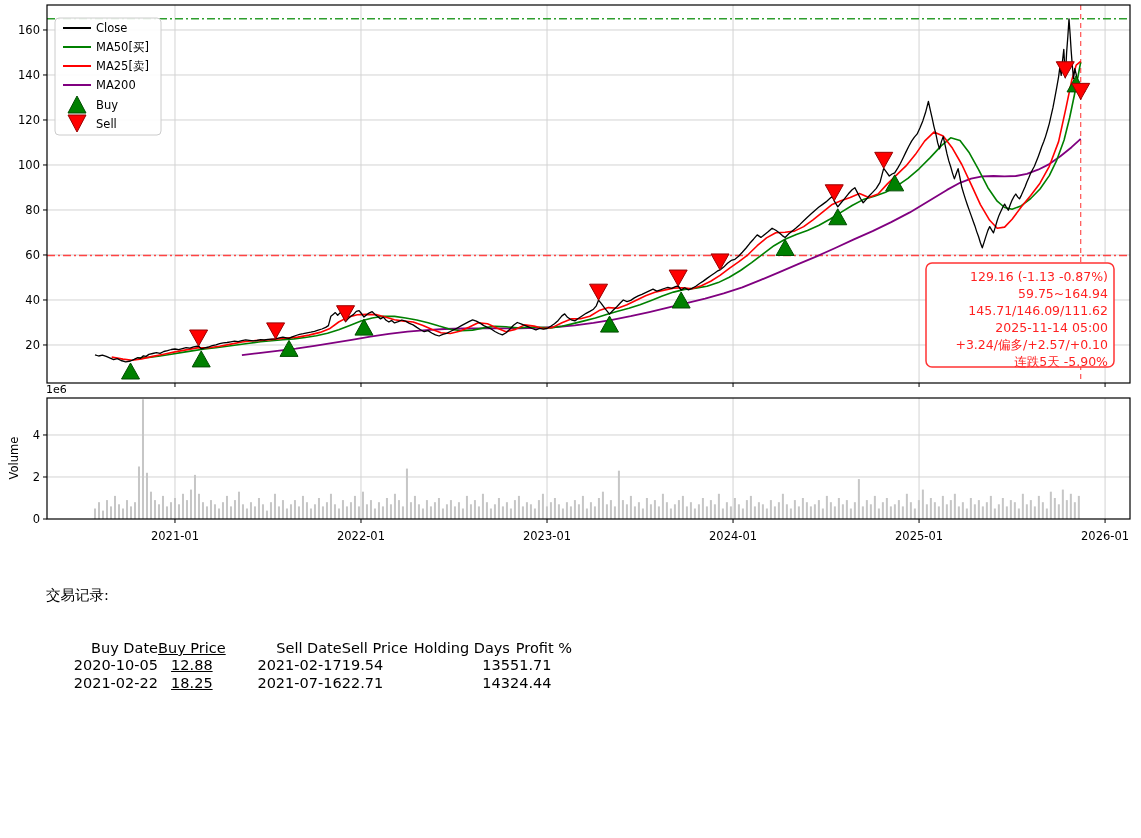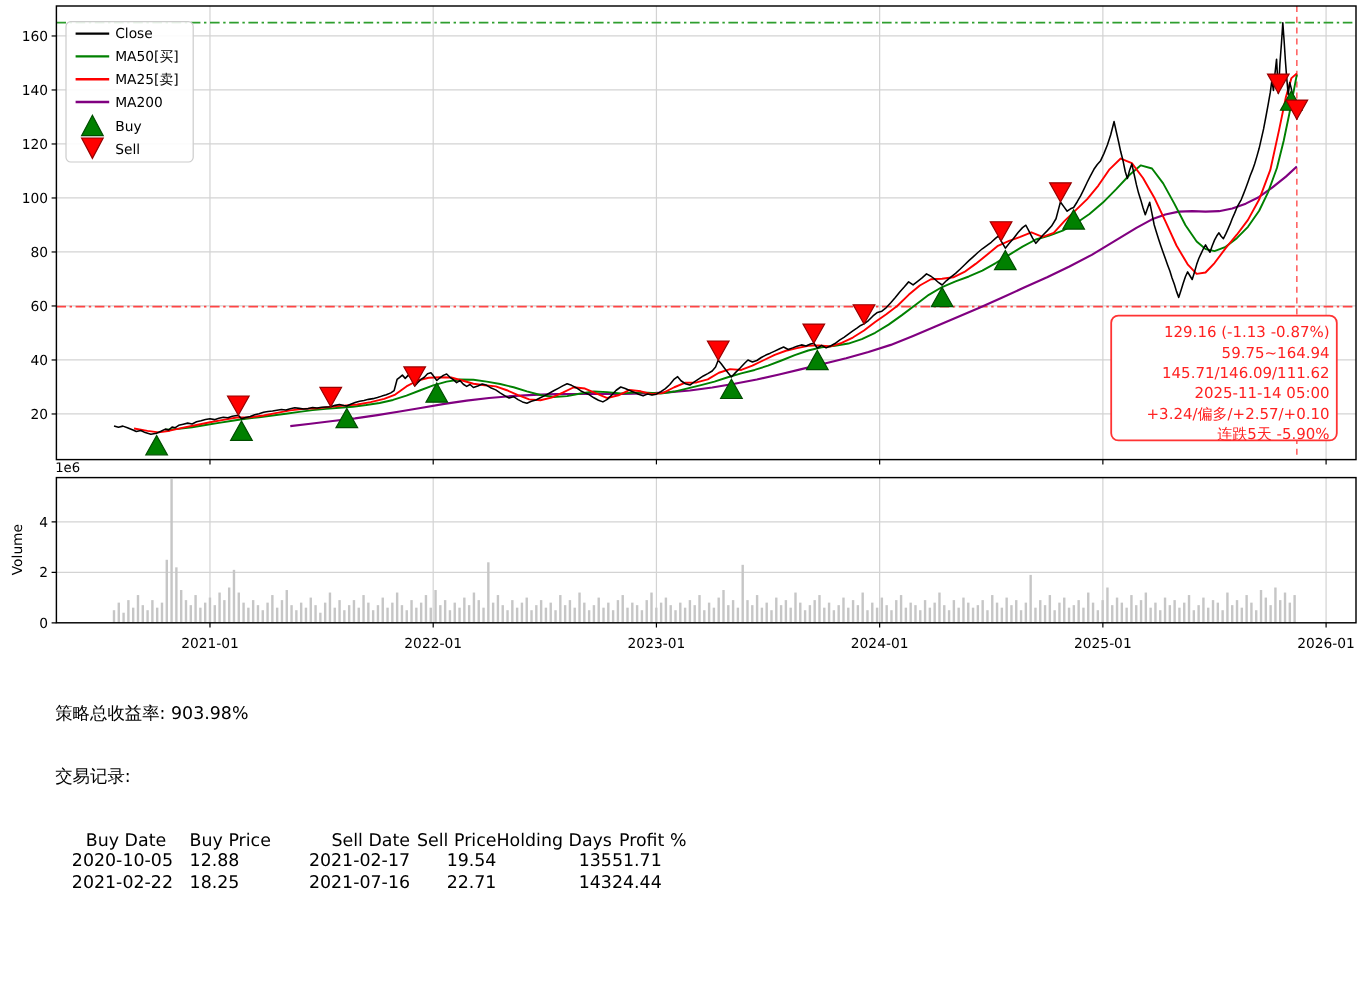--- a/index.html
+++ b/index.html
@@ -9,24 +9,24 @@
   .tick-label{font-size:11.5px;fill:#000;}
   .offset-label{font-size:11px;fill:#000;}
   .axis-label{font-size:11.5px;fill:#000;}
   .legend-box{fill:#ffffff;fill-opacity:0.9;stroke:#cccccc;stroke-width:1;}
   .legend-text{font-size:11.5px;fill:#000;}
   .anno-box{fill:#ffffff;stroke:#ff3333;stroke-width:1.5;}
   .anno-text{font-size:12.5px;fill:#ff2222;}
   #stats{position:absolute;left:46px;top:552px;font-size:14.5px;line-height:17.6px;white-space:pre;}
   #trades-table{border-collapse:collapse;font-size:14.5px;}
   #trades-table th,#trades-table td{padding:0;font-weight:normal;line-height:17.4px;}
-  #trades-table .c-buydate{width:106px;text-align:center;}
-  #trades-table .c-buyprice{width:62px;text-align:left;}
+  #trades-table .c-buydate{width:106px;text-align:right;}
+  #trades-table .c-buyprice{width:62px;text-align:center;text-decoration:underline;}
   #trades-table .c-selldate{width:106px;text-align:right;padding-left:10px;}
-  #trades-table .c-sellprice{width:72px;text-align:right;}
+  #trades-table .c-sellprice{width:72px;text-align:left;}
   #trades-table .c-days{width:86px;text-align:right;}
   #trades-table .c-profit{width:68px;}
   #trades-table th.c-buydate{padding-left:6px;}
 </style>
 </head>
 <body>
 
 <div id="figure">
 <svg id="chart" width="1141" height="552">
 
@@ -399,21 +399,20 @@
     <text x="1108" y="298" text-anchor="end" class="anno-text">59.75~164.94</text>
     <text x="1108" y="315" text-anchor="end" class="anno-text">145.71/146.09/111.62</text>
     <text x="1108" y="332" text-anchor="end" class="anno-text">2025-11-14 05:00</text>
     <text x="1108" y="349" text-anchor="end" class="anno-text">+3.24/偏多/+2.57/+0.10</text>
     <text x="1108" y="366" text-anchor="end" class="anno-text">连跌5天 -5.90%</text>
   </g>
 </svg>
 </div>
 
 <div id="stats">
-  <div>策略总收益率: 903.98%</div>
   <div>交易记录:</div>
   <table id="trades-table">
     <thead>
       <tr>
         <th class="c-buydate">Buy Date</th>
         <th class="c-buyprice">Buy Price</th>
         <th class="c-selldate">Sell Date</th>
         <th class="c-sellprice">Sell Price</th>
         <th class="c-days">Holding Days</th>
         <th class="c-profit">Profit %</th>

